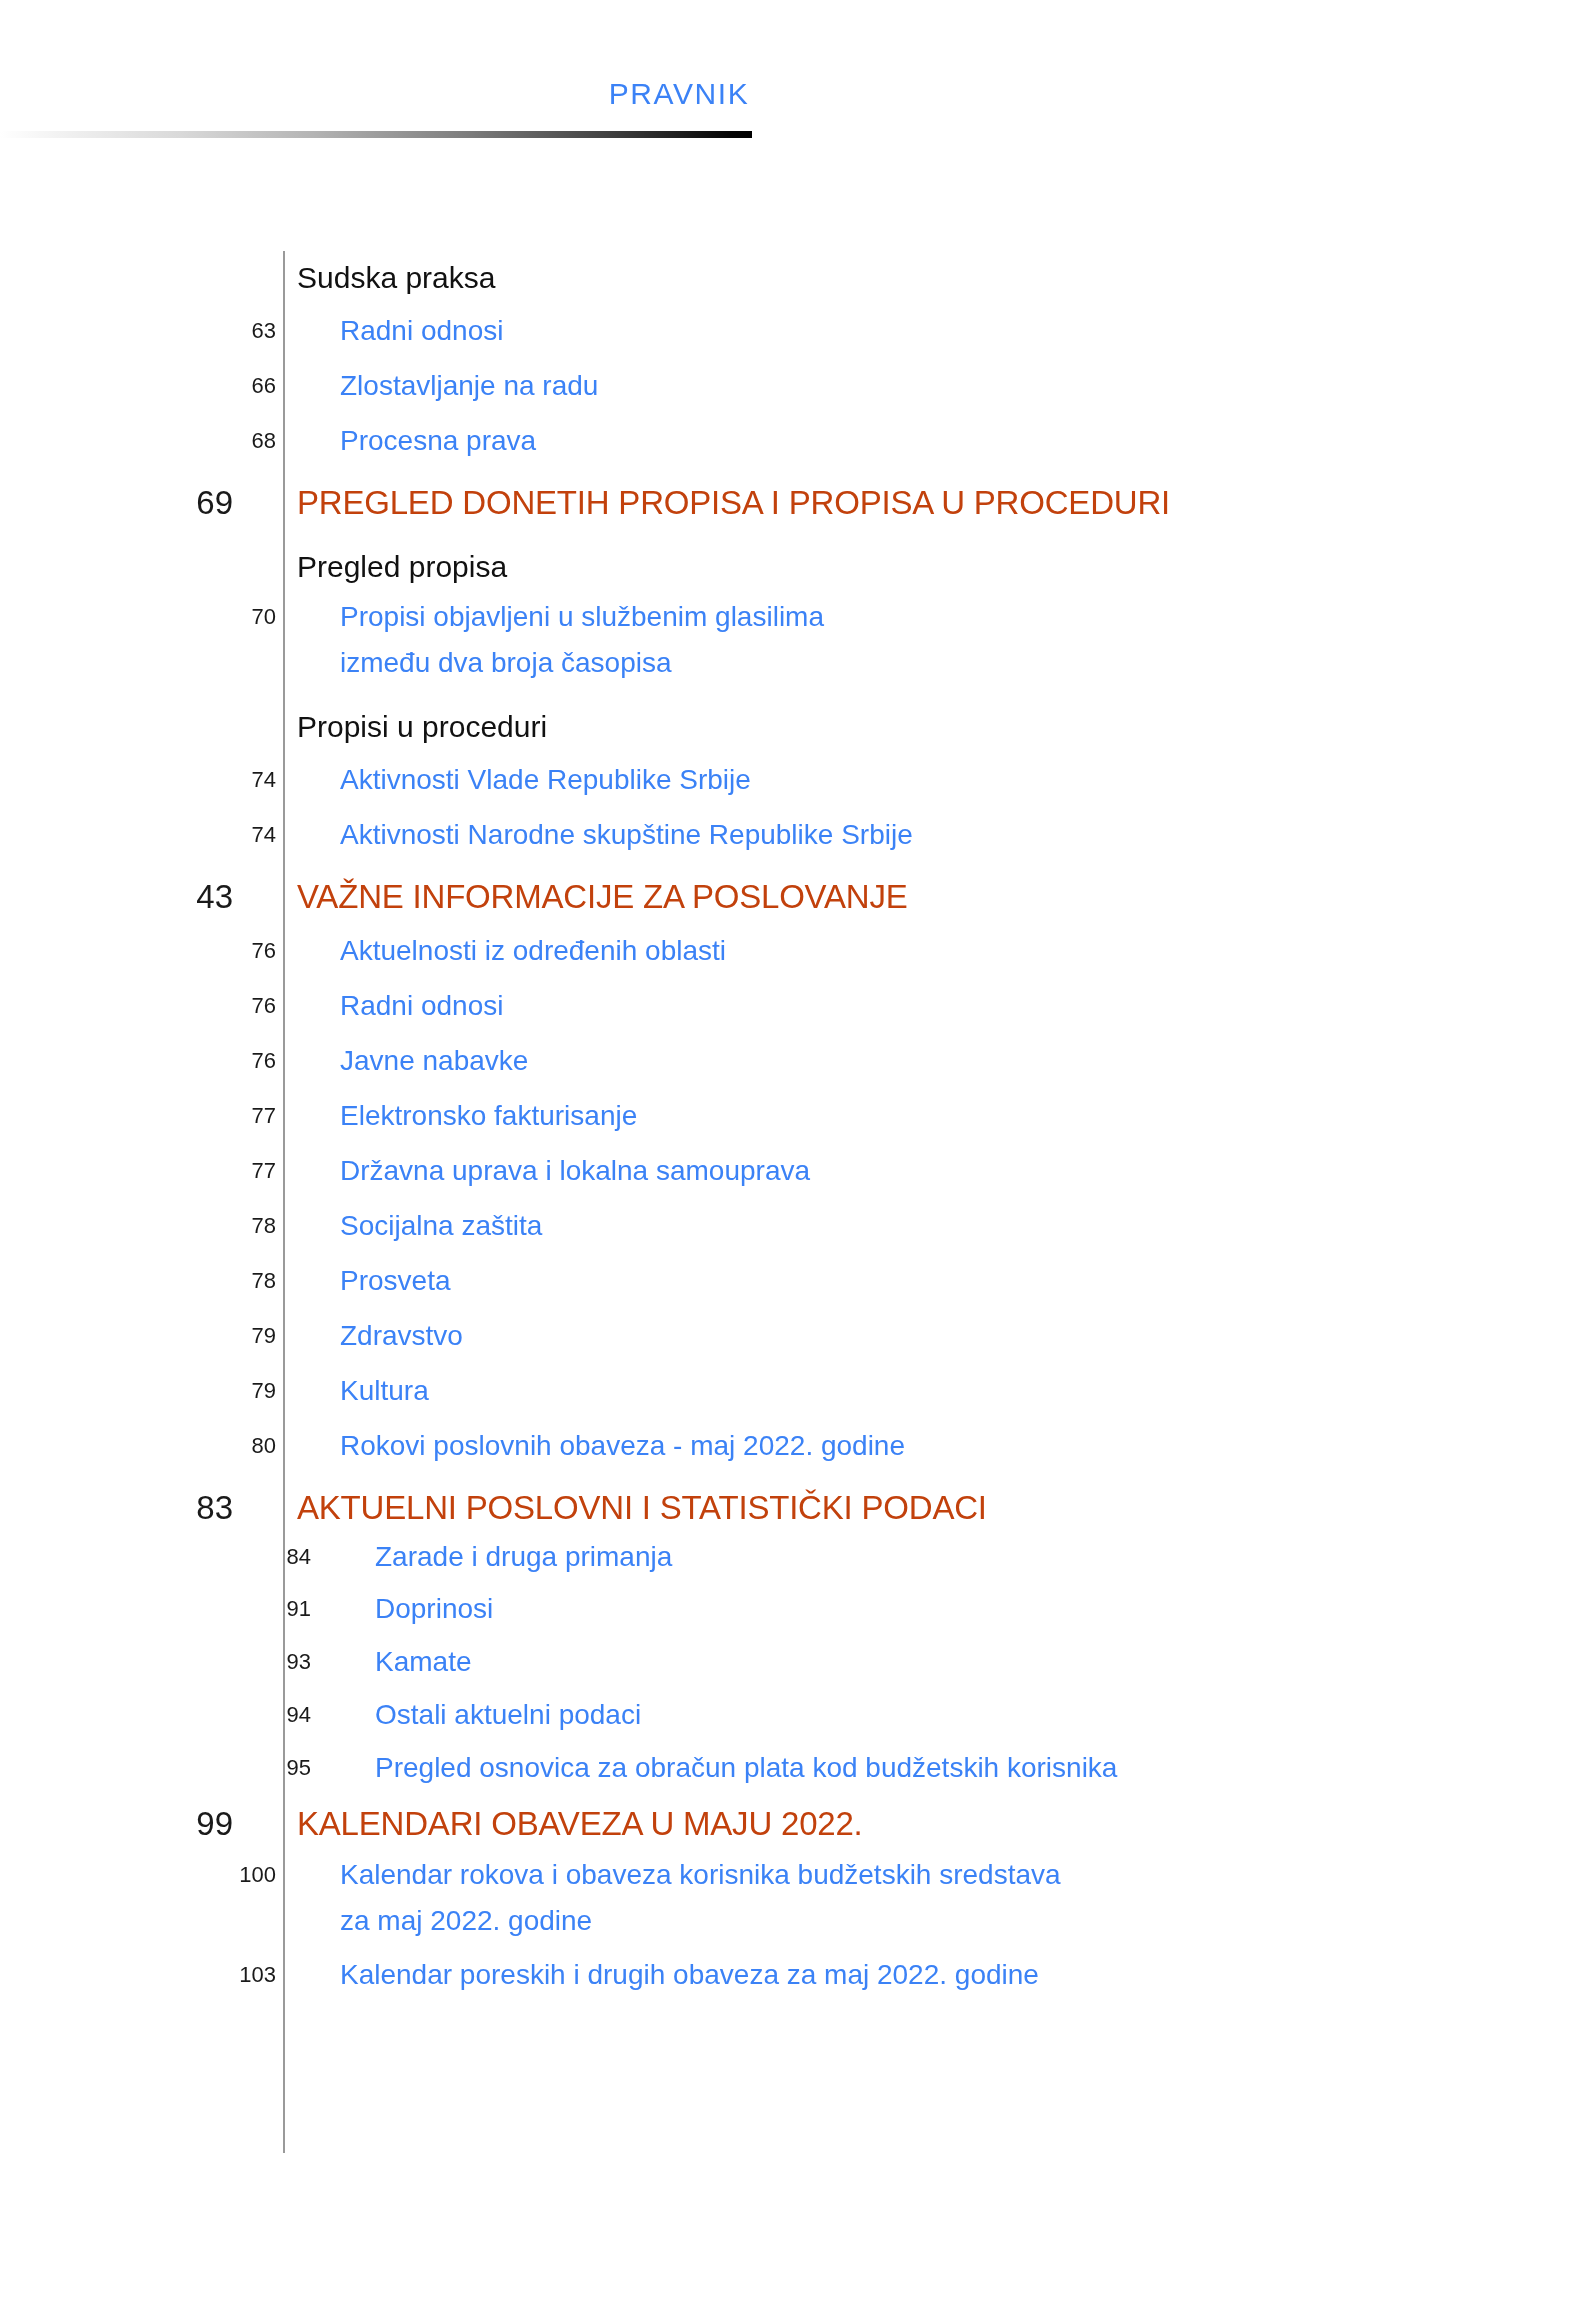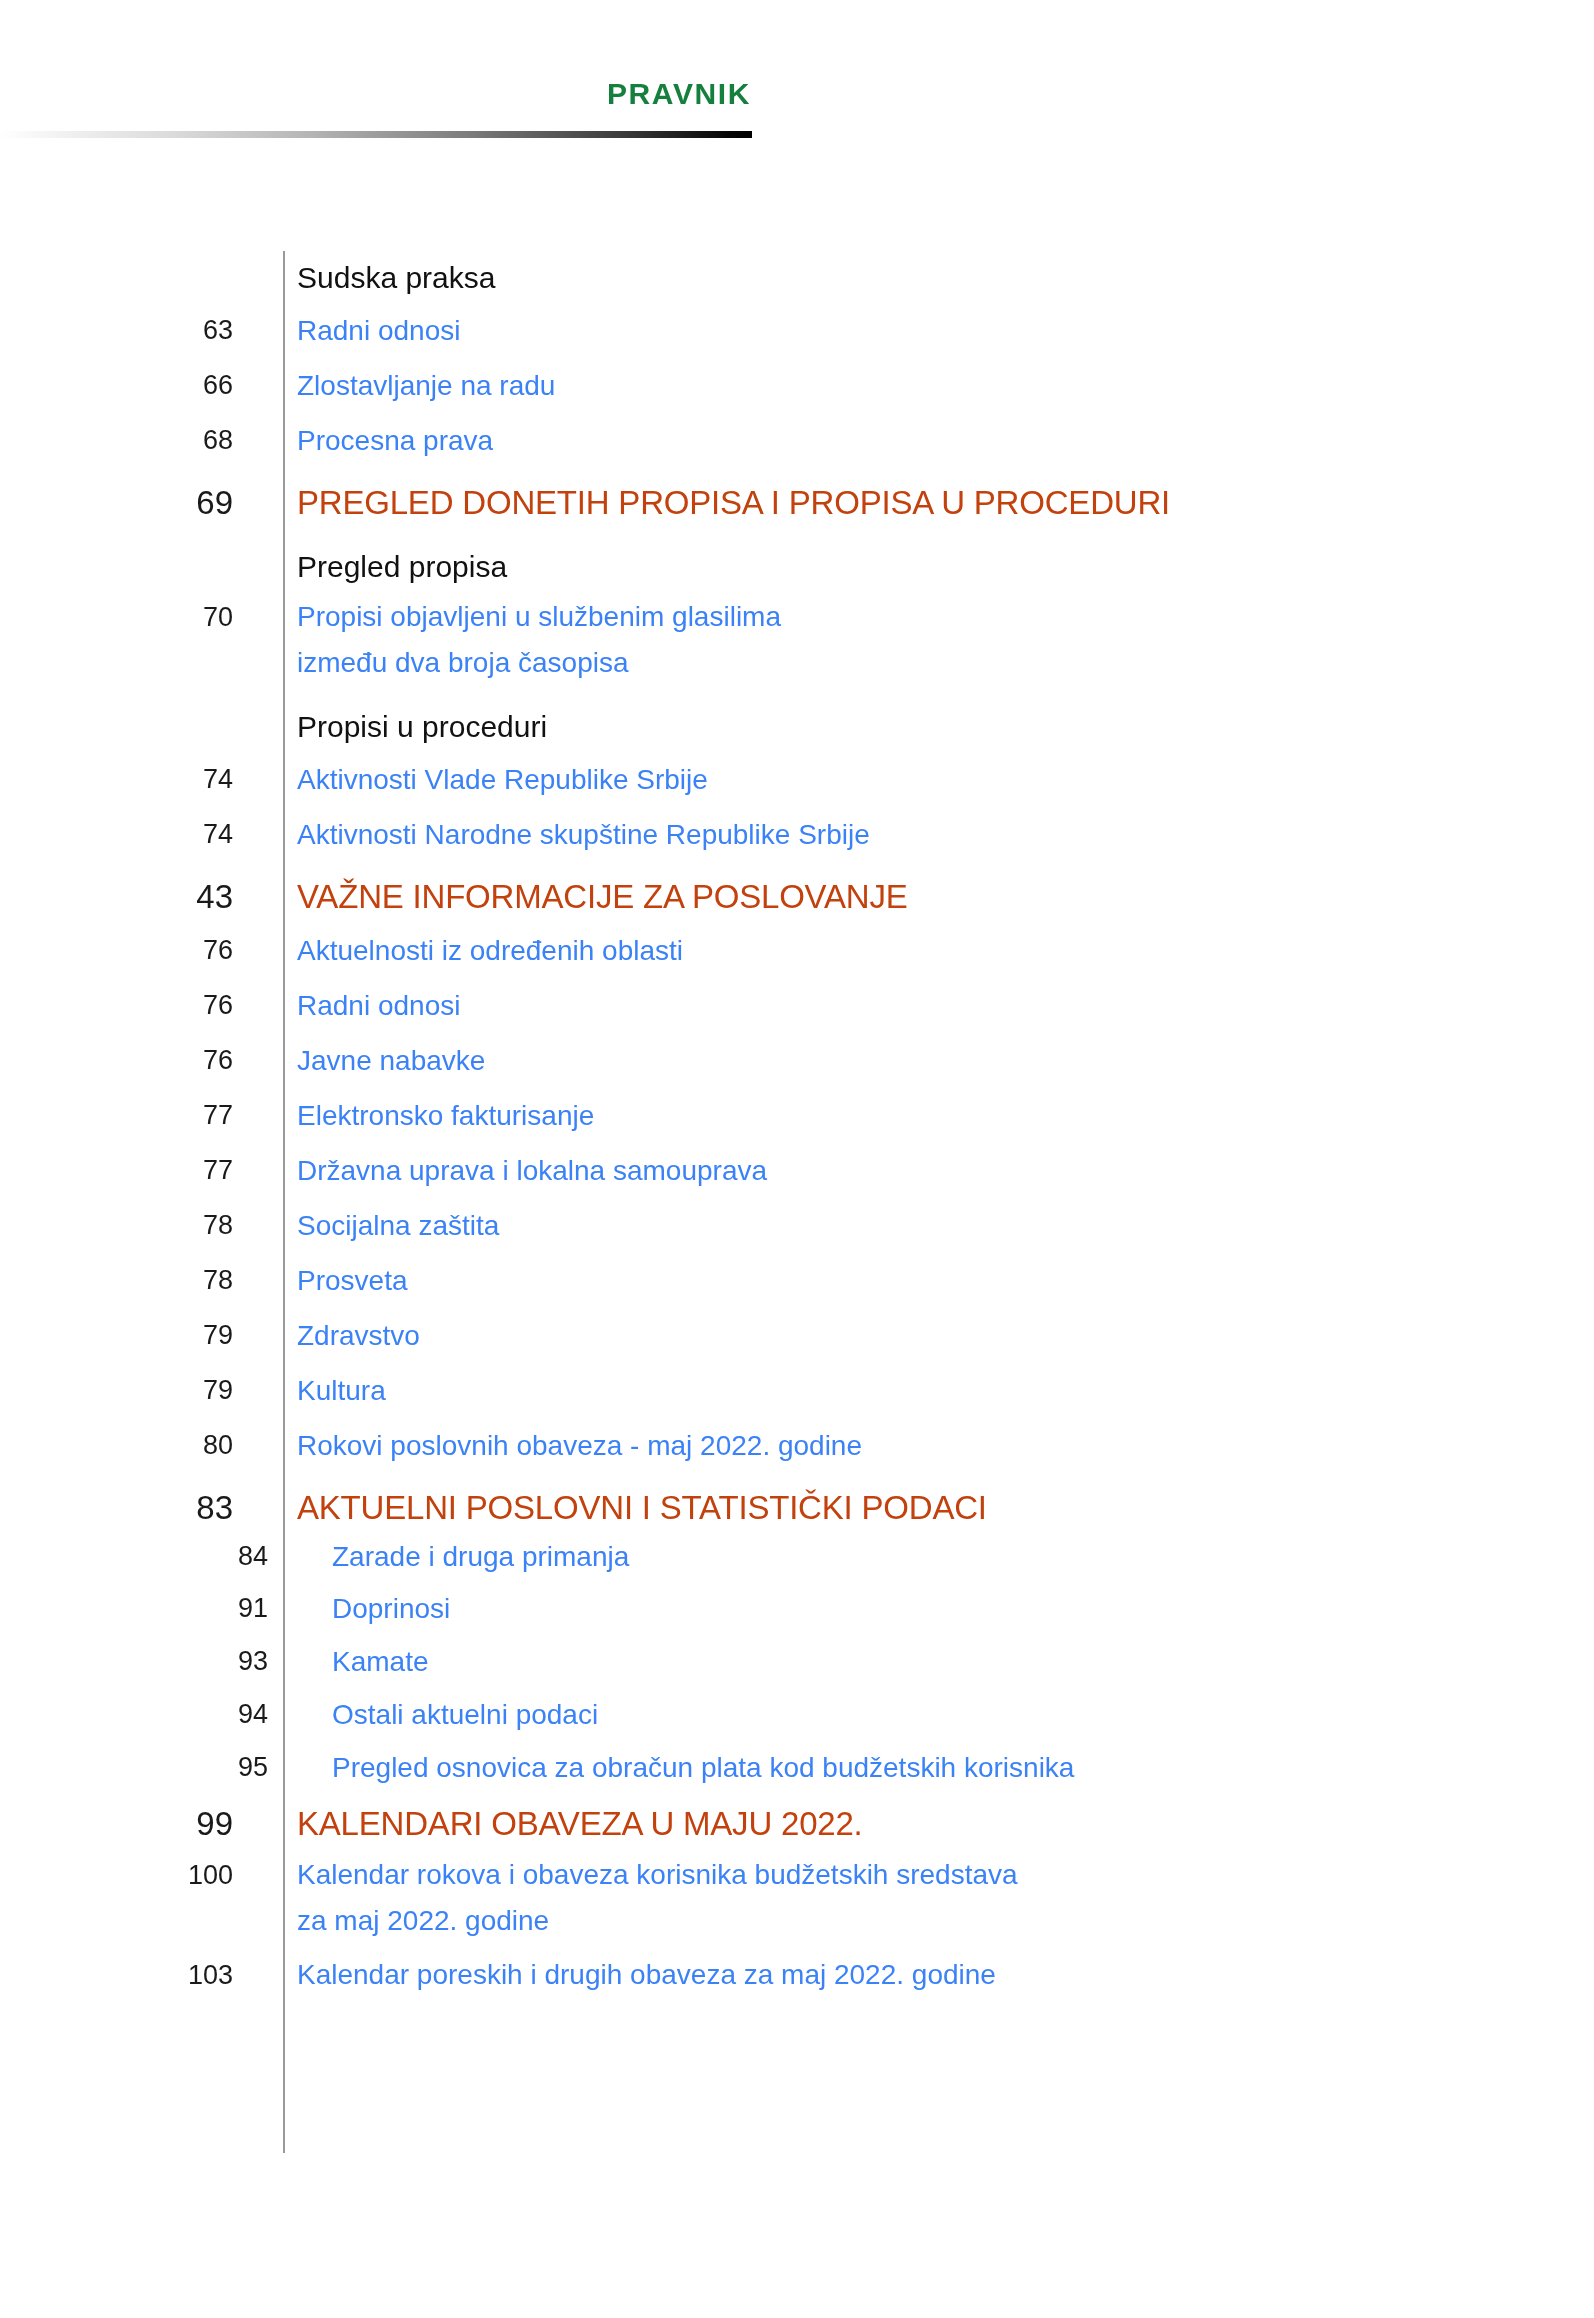--- a/index.html
+++ b/index.html
@@ -25,22 +25,22 @@
     height: 147px;
   }
   .header-title {
     position: absolute;
     top: 79px;
     left: 0;
     width: 1358px;
     text-align: center;
     font-size: 30px;
     letter-spacing: 1.6px;
-    color: #15803d;
-    font-weight: 700;
+    color: #3b82f6;
+    font-weight: 400;
     line-height: 1;
   }
   .header-rule {
     position: absolute;
     top: 131px;
     left: 0;
     width: 752px;
     height: 7.4px;
     background: linear-gradient(to right, #ffffff 0%, #f2f2f2 8%, #d9d9d9 24%, #b3b3b3 42%, #7d7d7d 62%, #3d3d3d 82%, #050505 97%, #000000 100%);
   }
@@ -113,22 +113,23 @@
     font-size: 27px;
     line-height: 46px;
   }
   .row.sub .entry-text {
     font-size: 30px;
     line-height: 46px;
     color: #111111;
   }
 
   .row.item .page-num {
-    font-size: 27px;
+    font-size: 22px;
     line-height: 55px;
+    margin-left: 43px;
   }
   .row.item .entry-text {
     font-size: 28px;
     line-height: 55px;
   }
 
   .row.item.tight .page-num,
   .row.item.tight .entry-text {
     line-height: 43px;
   }

